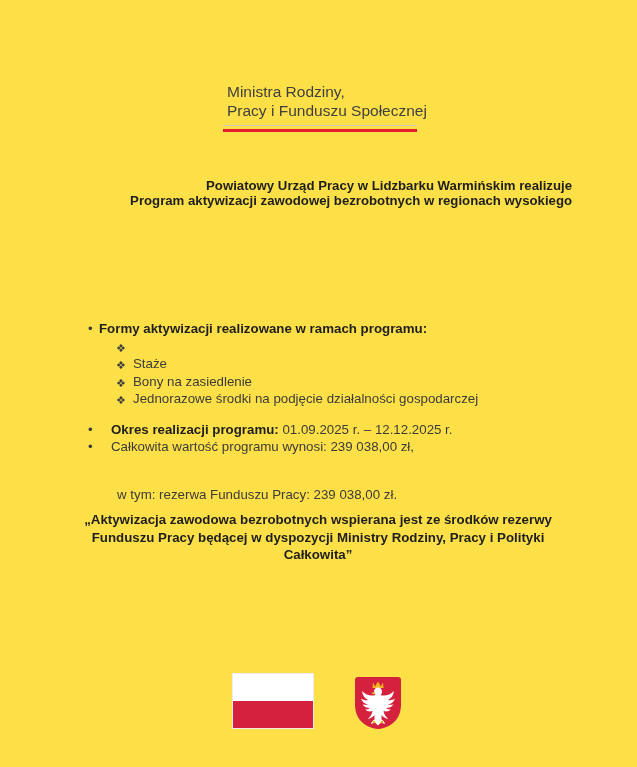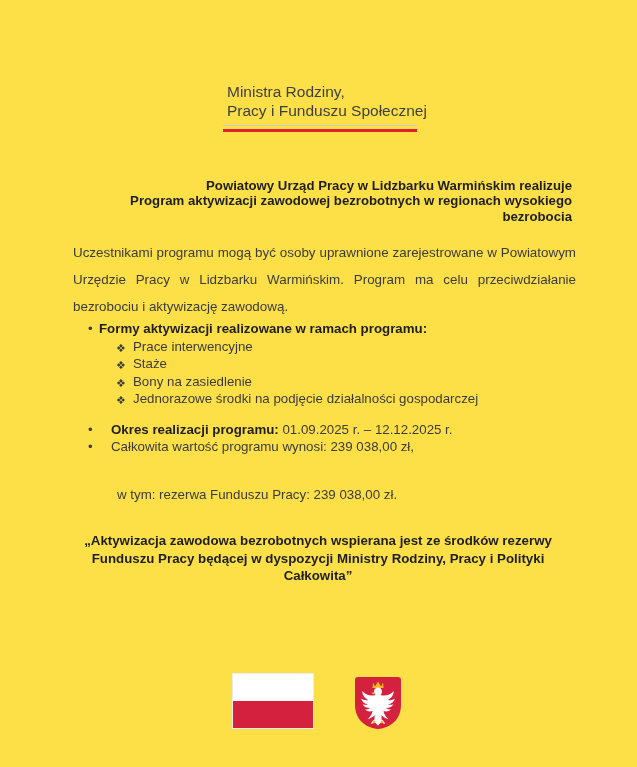--- a/index.html
+++ b/index.html
@@ -26,21 +26,21 @@
   .row { position:absolute; display:flex; font-size:13.3px; line-height:16.3px; }
   .mk  { flex:0 0 11px; }
   .mk2 { flex:0 0 23px; }
   .bold { font-weight:700; color:#1e1e1e; }
   .sublist { position:absolute; left:116px; top:339px; font-size:13.3px; line-height:16.3px; }
   .subrow { display:flex; }
   .dmk { flex:0 0 17px; font-size:11px; padding-top:1px; }
 
   
   .quote { position:absolute; left:56px; top:511px; width:524px; text-align:center;
-           font-weight:700; font-size:13.3px; line-height:17.6px; color:#1e1e1e;margin-top:21px; }
+           font-weight:700; font-size:13.3px; line-height:17.6px; color:#1e1e1e; }
 
   
   .flag { position:absolute; left:232px; top:673px; width:82px; height:56px;
           border:1px solid #ececec; box-sizing:border-box; }
   .flag-white { height:50%; background:#ffffff; }
   .flag-red   { height:50%; background:#d4213d; }
   .emblem { position:absolute; left:353px; top:675px; width:50px; height:56px; }
 </style>
 </head>
 <body>
@@ -50,34 +50,31 @@
   <div class="logo-text">
     <div>Ministra Rodziny,</div>
     <div>Pracy i Funduszu Społecznej</div>
   </div>
   <div class="rule-gray"></div>
   <div class="rule-red"></div>
 
   <div class="heading">
     <div>Powiatowy Urząd Pracy w Lidzbarku Warmińskim realizuje</div>
     <div>Program aktywizacji zawodowej bezrobotnych w regionach wysokiego</div>
-    <div>bezrobocia</div>
   </div>
 
-  <div class="para">Uczestnikami programu mogą być osoby uprawnione zarejestrowane w Powiatowym Urzędzie Pracy w Lidzbarku Warmińskim. Program ma celu przeciwdziałanie bezrobociu i aktywizację zawodową.</div>
 
   <div class="row" style="left:88px; top:321px;">
     <span class="mk">•</span>
     <span class="bold">Formy aktywizacji realizowane w ramach programu:</span>
   </div>
 
   <div class="sublist">
     <div class="subrow">
       <span class="dmk">❖</span>
-      <span>Prace interwencyjne</span>
     </div>
     <div class="subrow">
       <span class="dmk">❖</span>
       <span>Staże</span>
     </div>
     <div class="subrow">
       <span class="dmk">❖</span>
       <span>Bony na zasiedlenie</span>
     </div>
     <div class="subrow">

